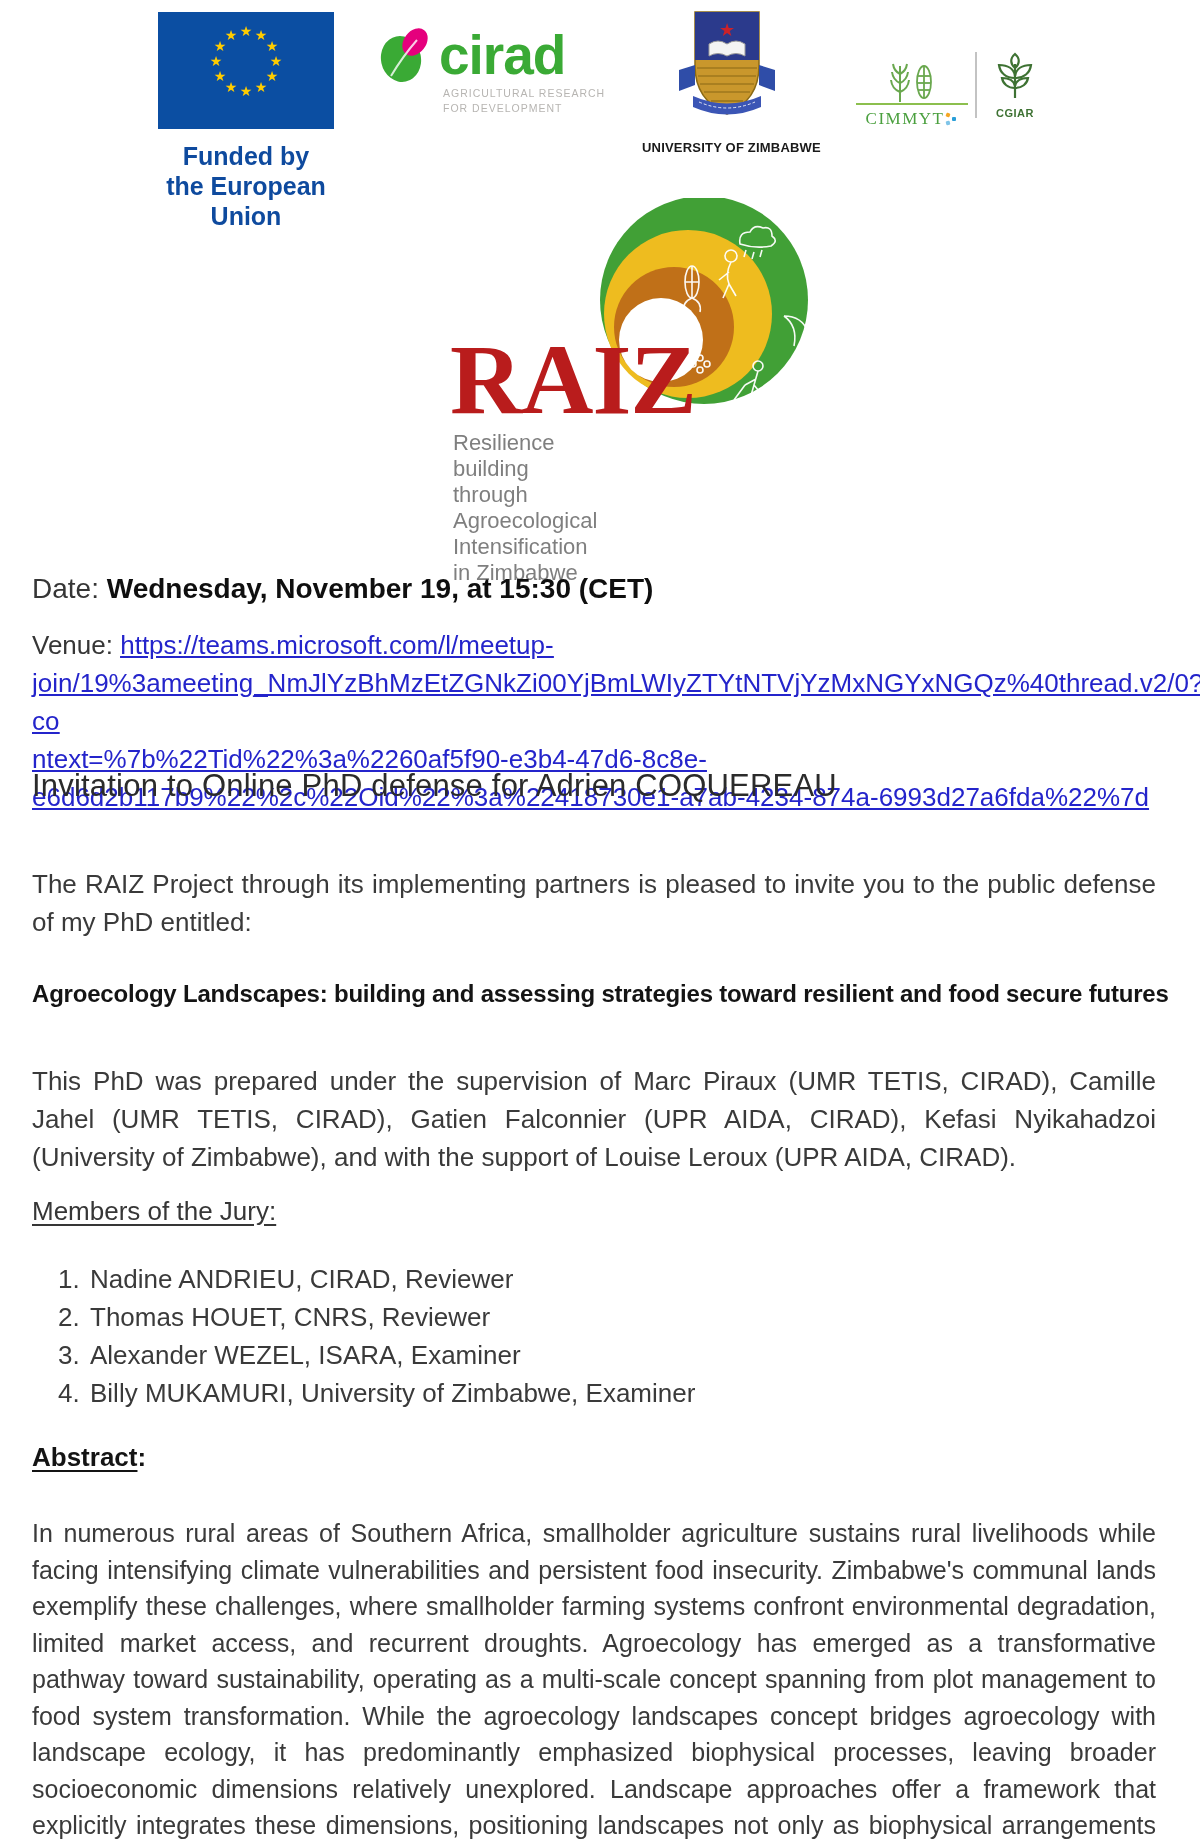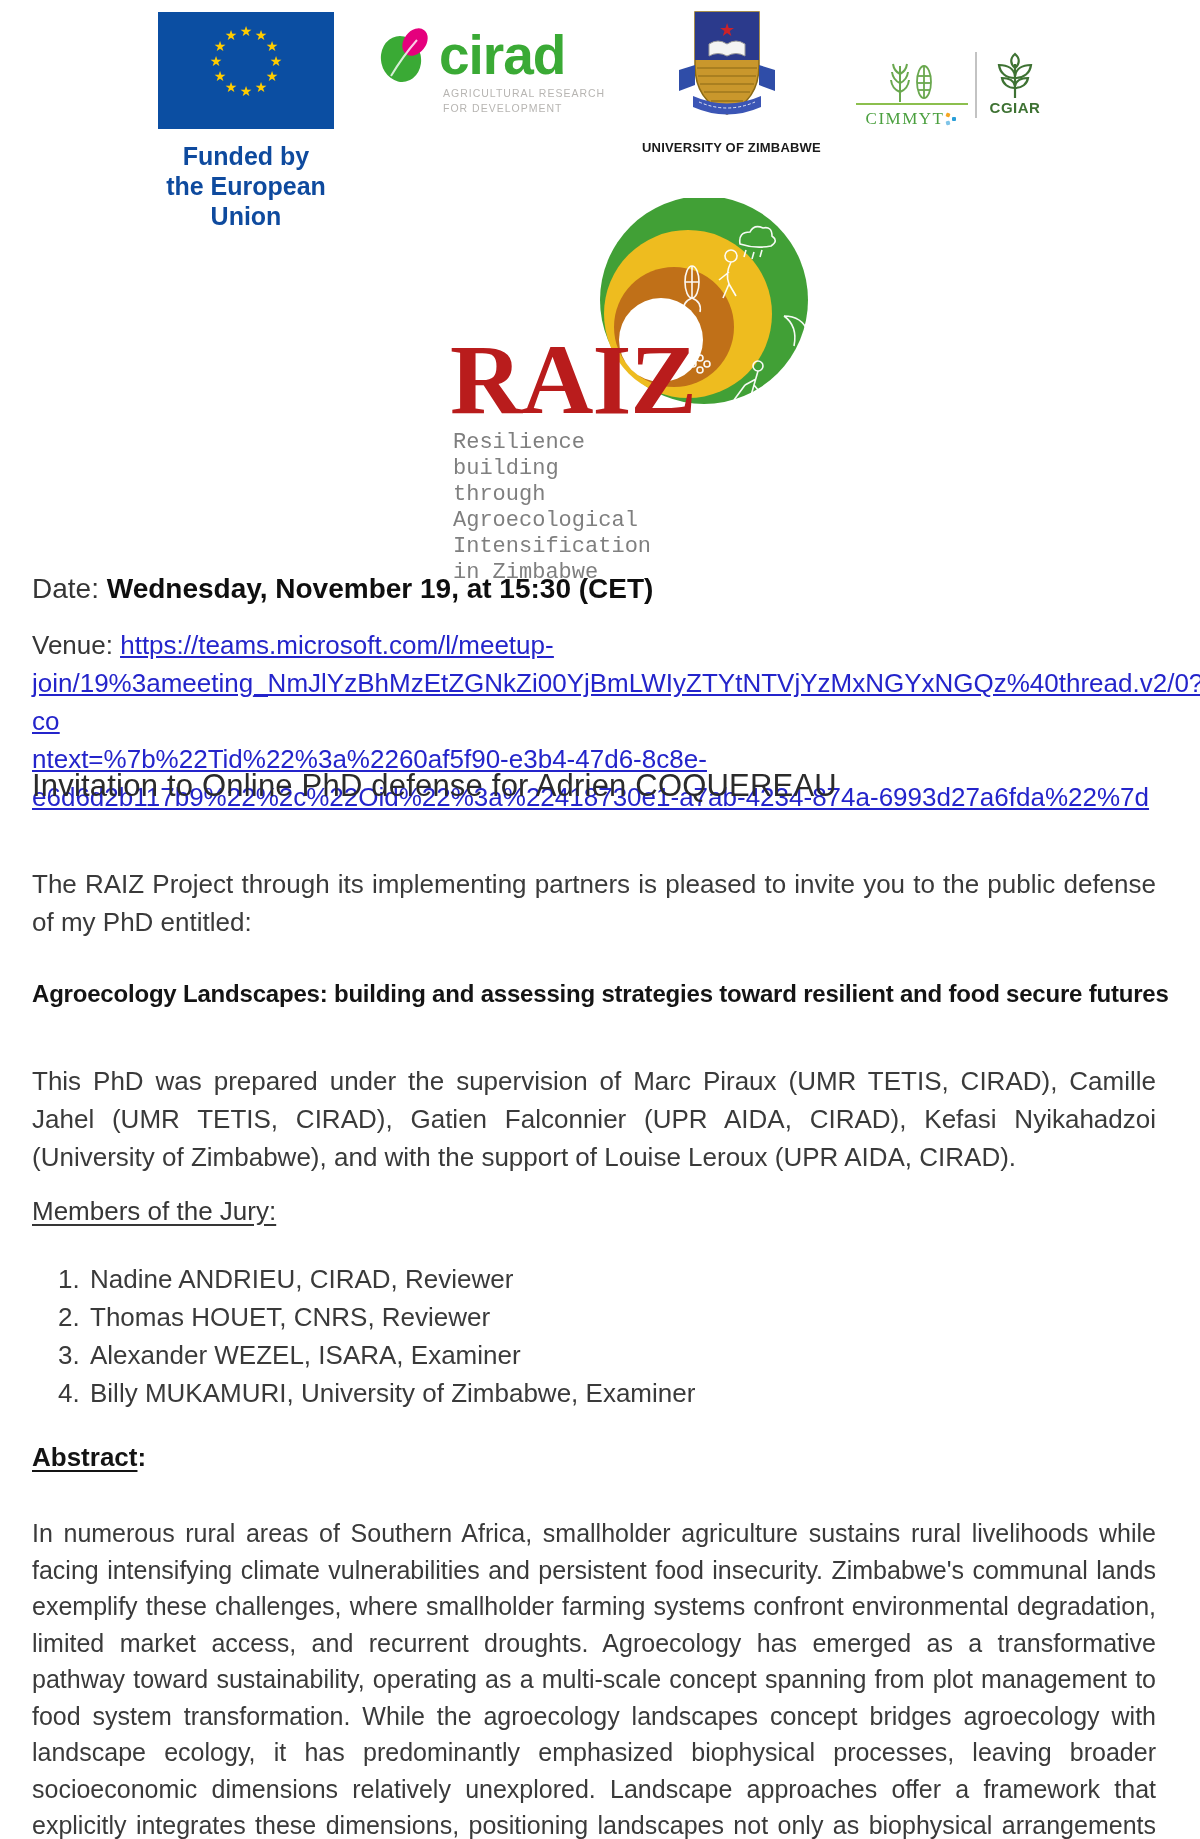--- a/index.html
+++ b/index.html
@@ -29,28 +29,28 @@
   .cimmyt-dots { display:inline-block; position:relative; width:14px; height:14px; vertical-align:middle; }
   .cimmyt-dots i { position:absolute; width:4px; height:4px; border-radius:1px; }
   .cimmyt-dots i:nth-child(1){ left:2px; top:0; background:#f5a623; transform:rotate(20deg); }
   .cimmyt-dots i:nth-child(2){ left:8px; top:4px; background:#2a9fd8; }
   .cimmyt-dots i:nth-child(3){ left:2px; top:8px; background:#7fc4e8; transform:rotate(-15deg); }
 
   .logo-divider { position:absolute; left:975px; top:52px; width:2px; height:66px; background:#c3c3c3; }
 
   .cgiar { position:absolute; left:985px; top:52px; width:60px; text-align:center; }
   .cgiar svg { display:block; margin:0 auto; }
-  .cgiar-word { font-size:15px; font-weight:700; color:#3e7233; letter-spacing:0.5px; margin-top:1px; }
+  .cgiar-word { font-size:11px; font-weight:700; color:#3e7233; letter-spacing:0.5px; margin-top:9px; }
 
   
   .raiz { position:absolute; left:0; top:0; }
   .raiz-emblem { position:absolute; left:588px; top:198px; }
   .raiz-word { position:absolute; left:450px; top:330px; font-size:100px; line-height:100px;
                font-weight:800; letter-spacing:-1px; color:#b91c1c;font-family:Liberation Serif, serif; }
-  .raiz-tagline { position:absolute; left:453px; top:430px; font-size:22px; line-height:26px; color:#7f7f7f;font-family:Liberation Mono, monospace; }
+  .raiz-tagline { position:absolute; left:453px; top:430px; font-size:22px; line-height:26px; color:#7f7f7f; }
   .raiz-tagline span { display:block; }
 
   
   .date-line { position:absolute; left:32px; top:545px; font-size:28px; color:#363636; }
   .date-line strong { color:#0f0f0f; font-weight:700; }
 
   .venue-line { position:absolute; left:32px; top:600px; width:1135px; font-size:26px; line-height:38px; color:#363636; }
   .venue-link { color:#2424cb; text-decoration:underline; cursor:pointer; }
   .venue-link .seg { text-decoration:underline; }
   .venue-link .seg-block { display:block; }

